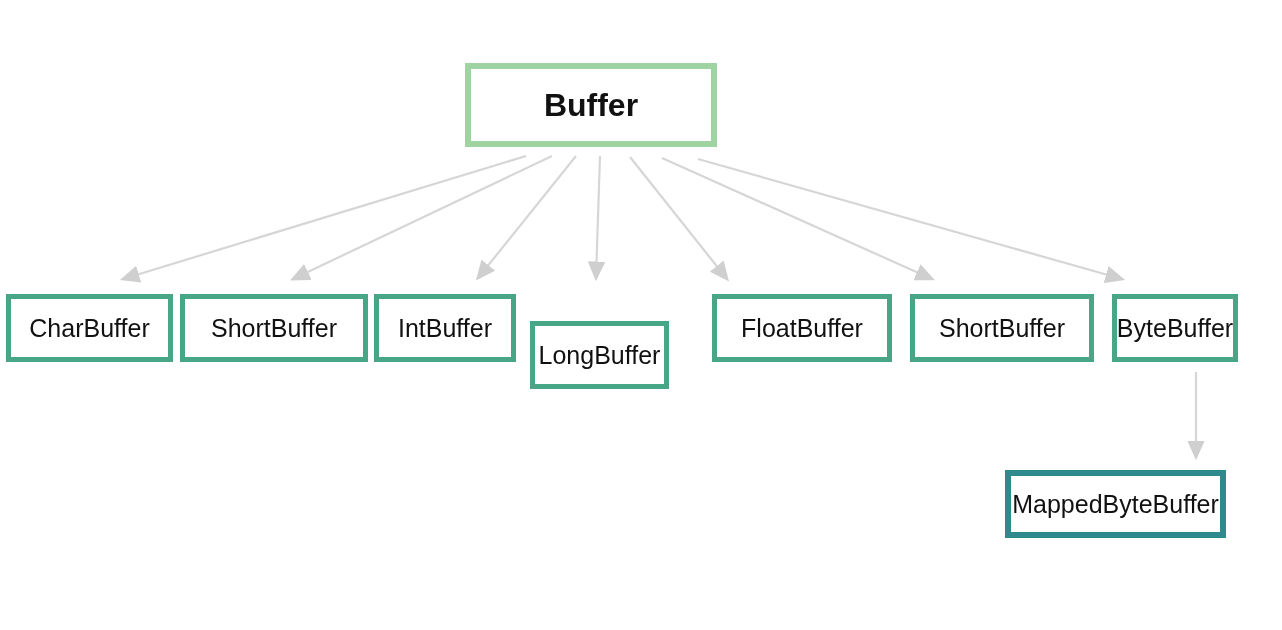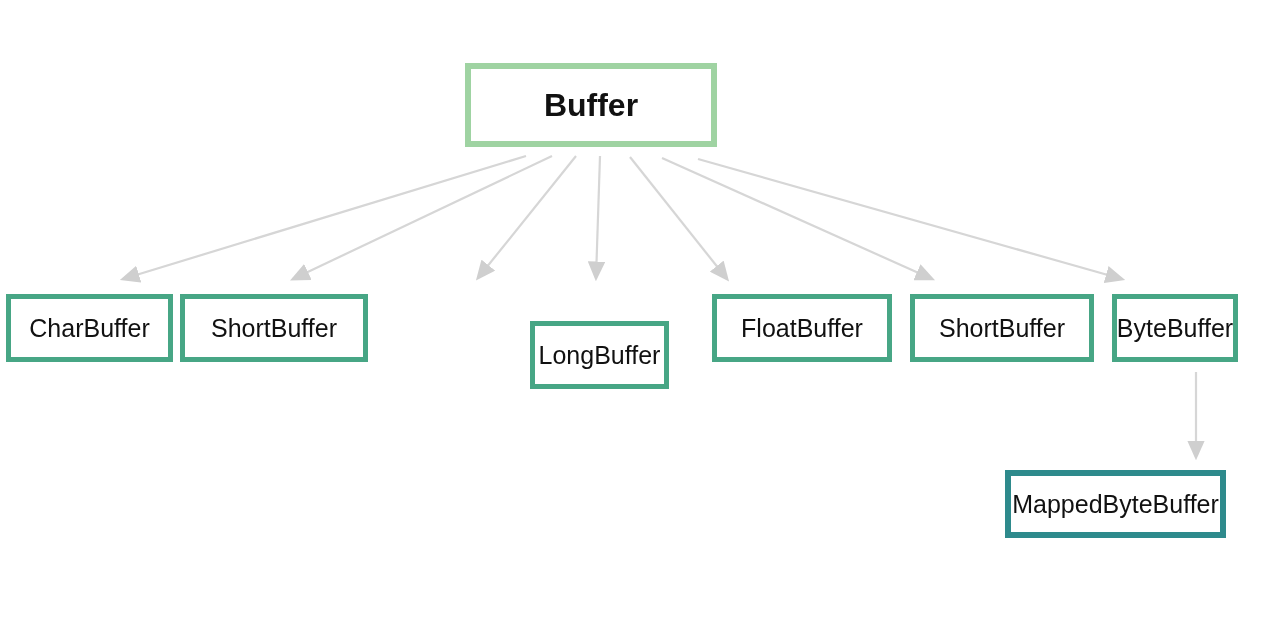--- a/index.html
+++ b/index.html
@@ -92,20 +92,23 @@
   </div>
 
   <div class="node node-child pos-char">
     <span>CharBuffer</span>
   </div>
 
   <div class="node node-child pos-short">
     <span>ShortBuffer</span>
   </div>
 
+  <div class="node node-child pos-int">
+    <span>IntBuffer</span>
+  </div>
 
   <div class="node node-child pos-long">
     <span>LongBuffer</span>
   </div>
 
   <div class="node node-child pos-float">
     <span>FloatBuffer</span>
   </div>
 
   <div class="node node-child pos-double">

